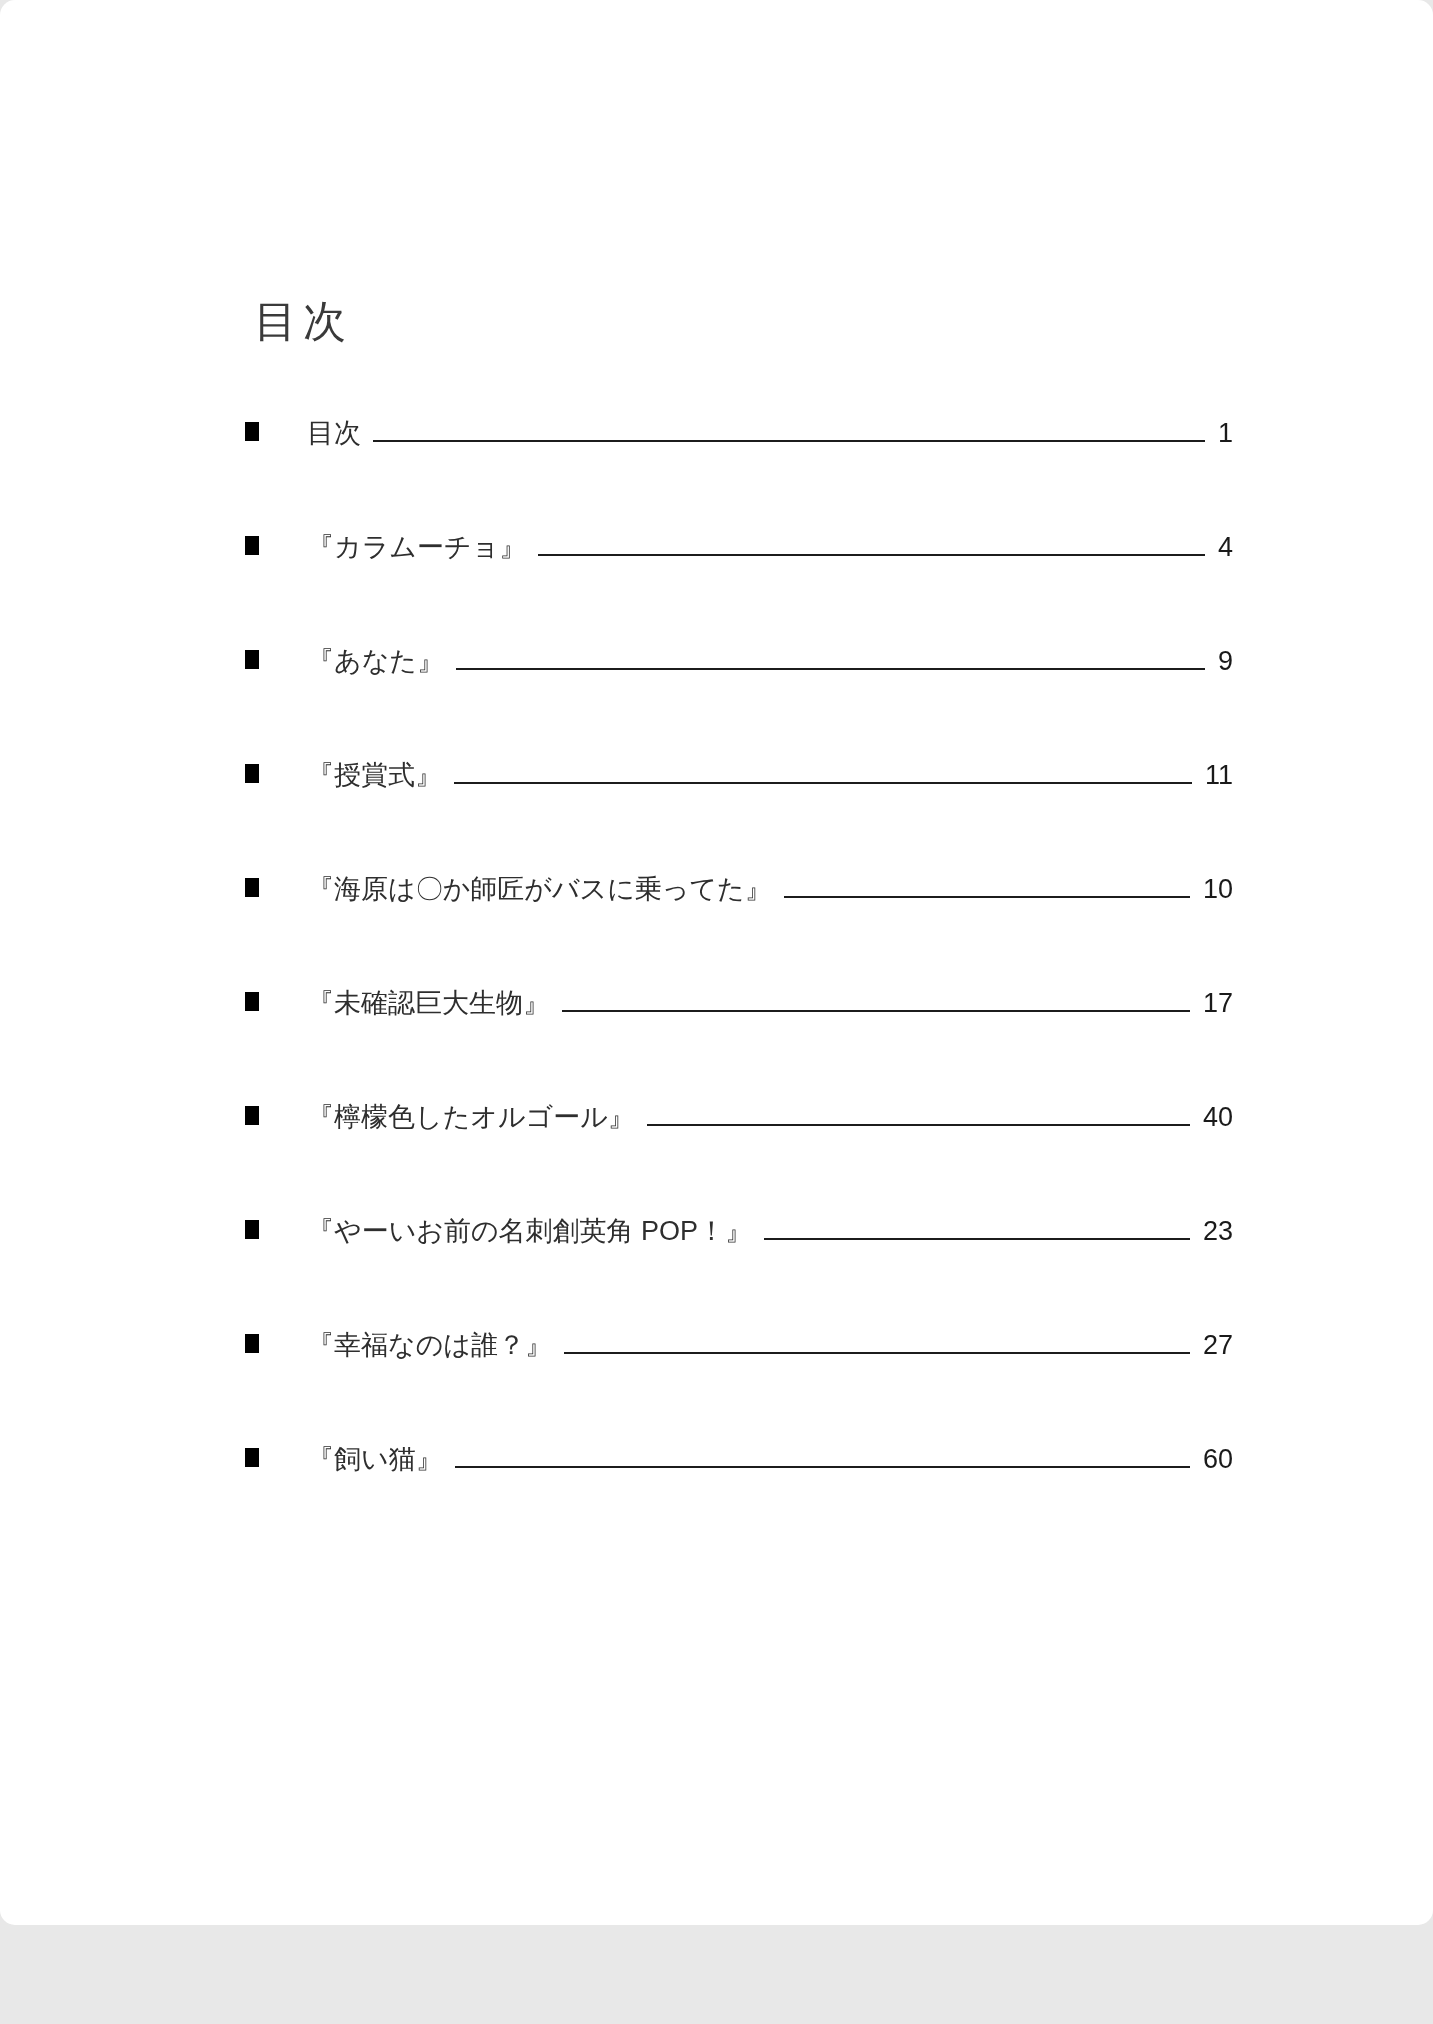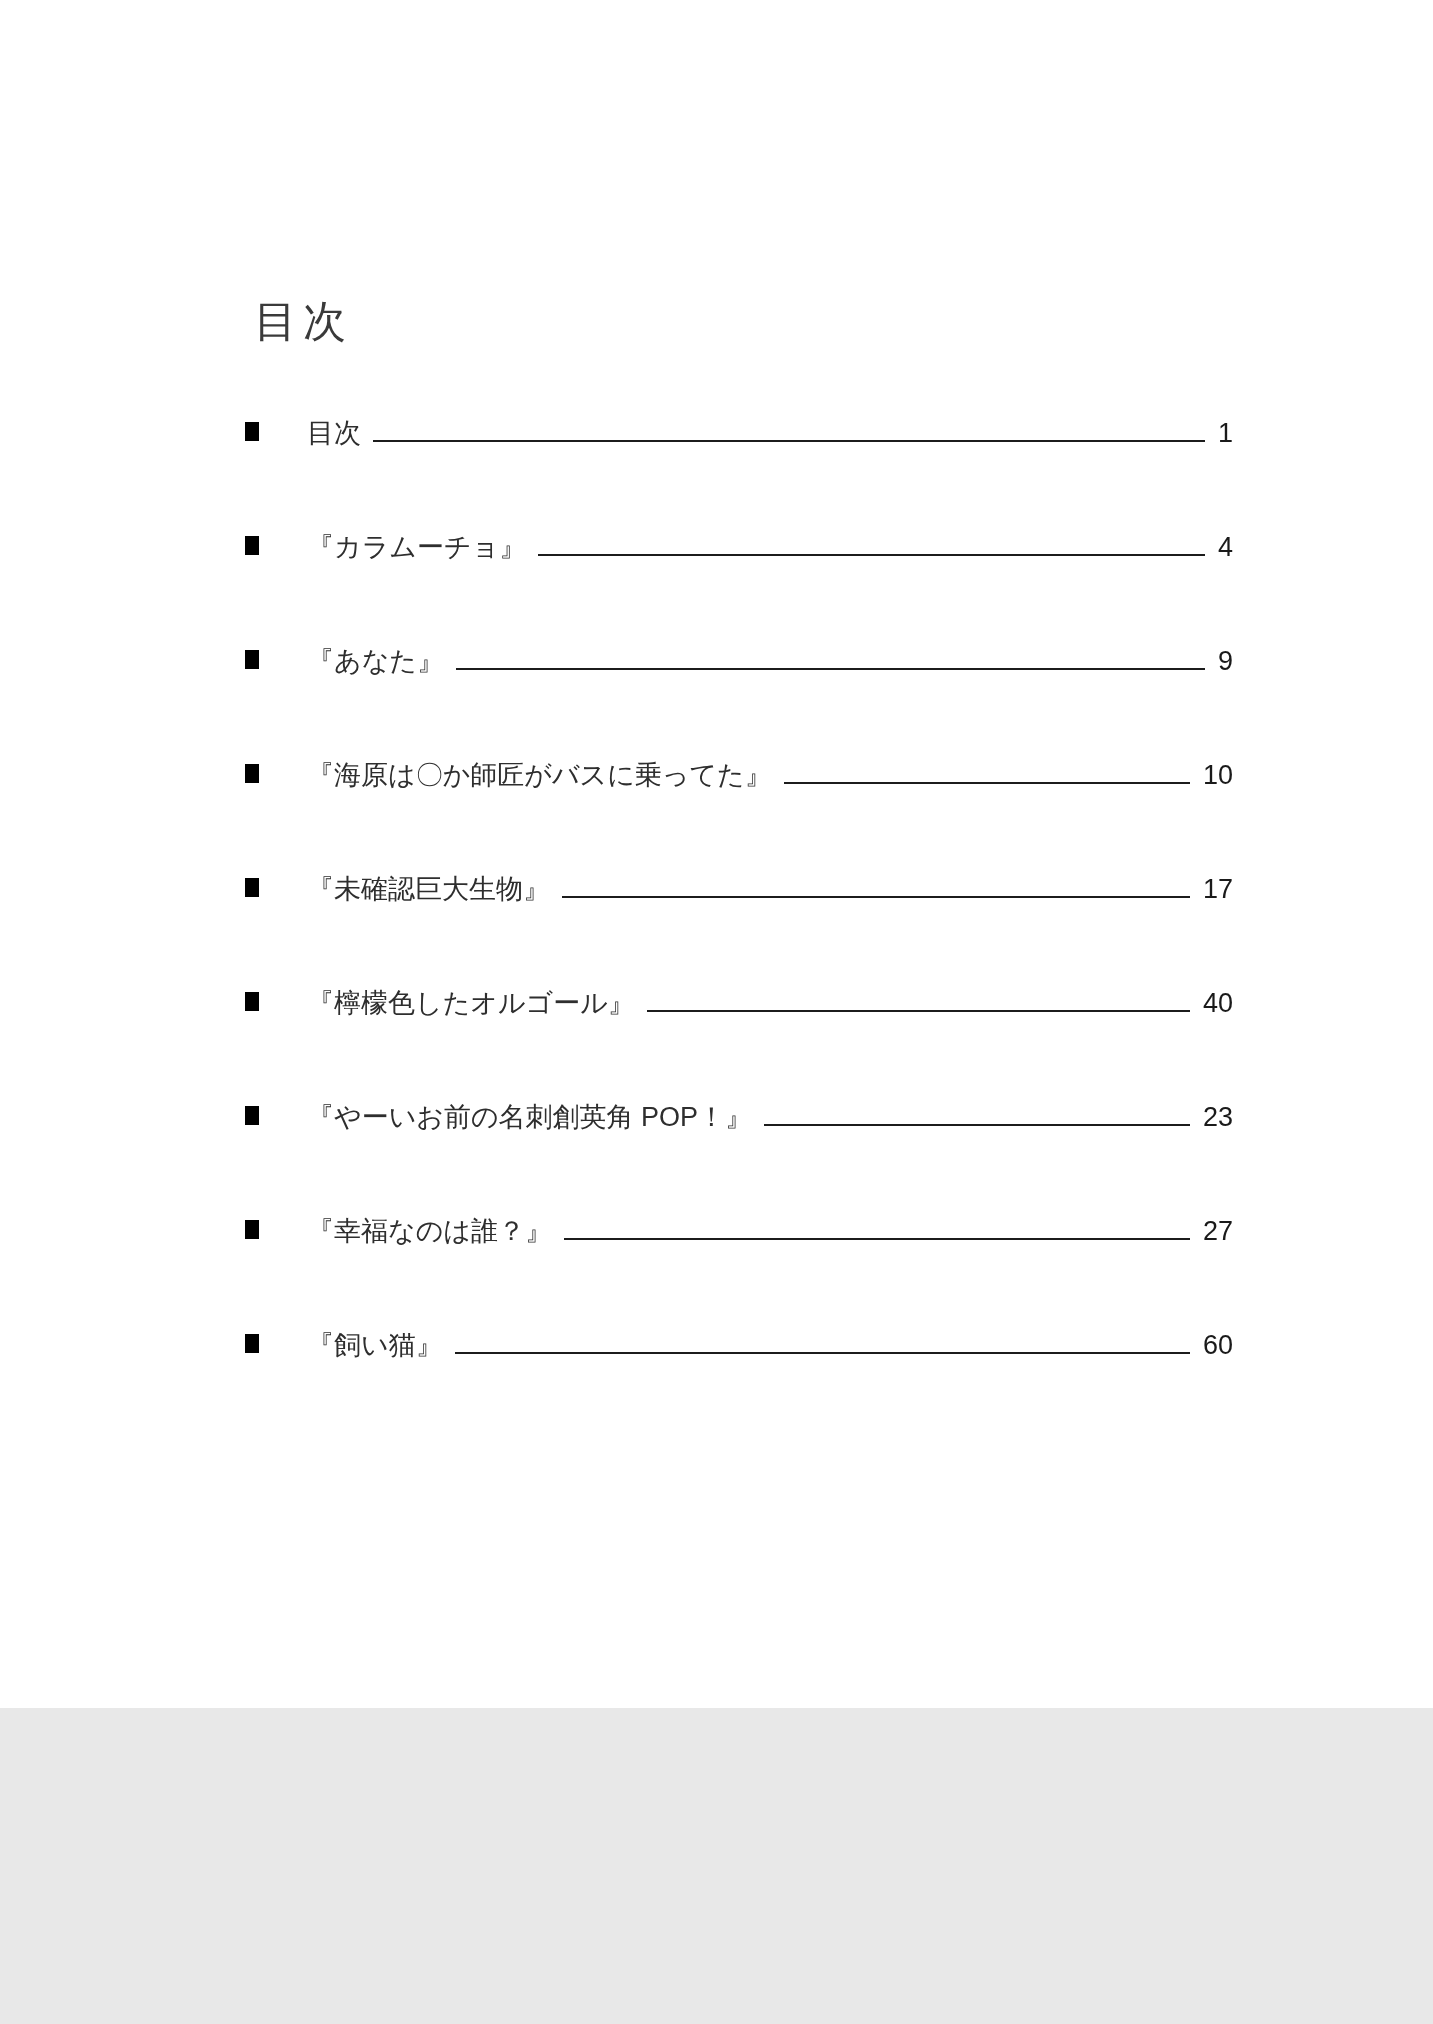--- a/index.html
+++ b/index.html
@@ -3,26 +3,27 @@
 <meta charset="utf-8">
 <style>
   html, body {
     margin: 0;
     padding: 0;
     background: #e8e8e8;
   }
   .page {
     position: relative;
     width: 1433px;
-    height: 1708px;
+    height: 1925px;
     background: #ffffff;
     font-family: "Liberation Sans", sans-serif;
     color: #2e2e2e;
     overflow: hidden;
     margin: 0 auto;
+    border-radius: 15px;
   }
   .page-title {
     position: absolute;
     left: 254px;
     top: 296px;
     margin: 0;
     font-size: 43px;
     font-weight: 400;
     letter-spacing: 6px;
     color: #3a3a3a;
@@ -91,20 +92,26 @@
         <span class="page-num">4</span>
       </div>
       <div class="toc-row">
         <span class="bullet"></span>
         <span class="entry-label">『あなた』</span>
         <span class="leader"></span>
         <span class="page-num">9</span>
       </div>
       <div class="toc-row">
         <span class="bullet"></span>
+        <span class="entry-label">『授賞式』</span>
+        <span class="leader"></span>
+        <span class="page-num">11</span>
+      </div>
+      <div class="toc-row">
+        <span class="bullet"></span>
         <span class="entry-label">『海原は〇か師匠がバスに乗ってた』</span>
         <span class="leader"></span>
         <span class="page-num">10</span>
       </div>
       <div class="toc-row">
         <span class="bullet"></span>
         <span class="entry-label">『未確認巨大生物』</span>
         <span class="leader"></span>
         <span class="page-num">17</span>
       </div>

